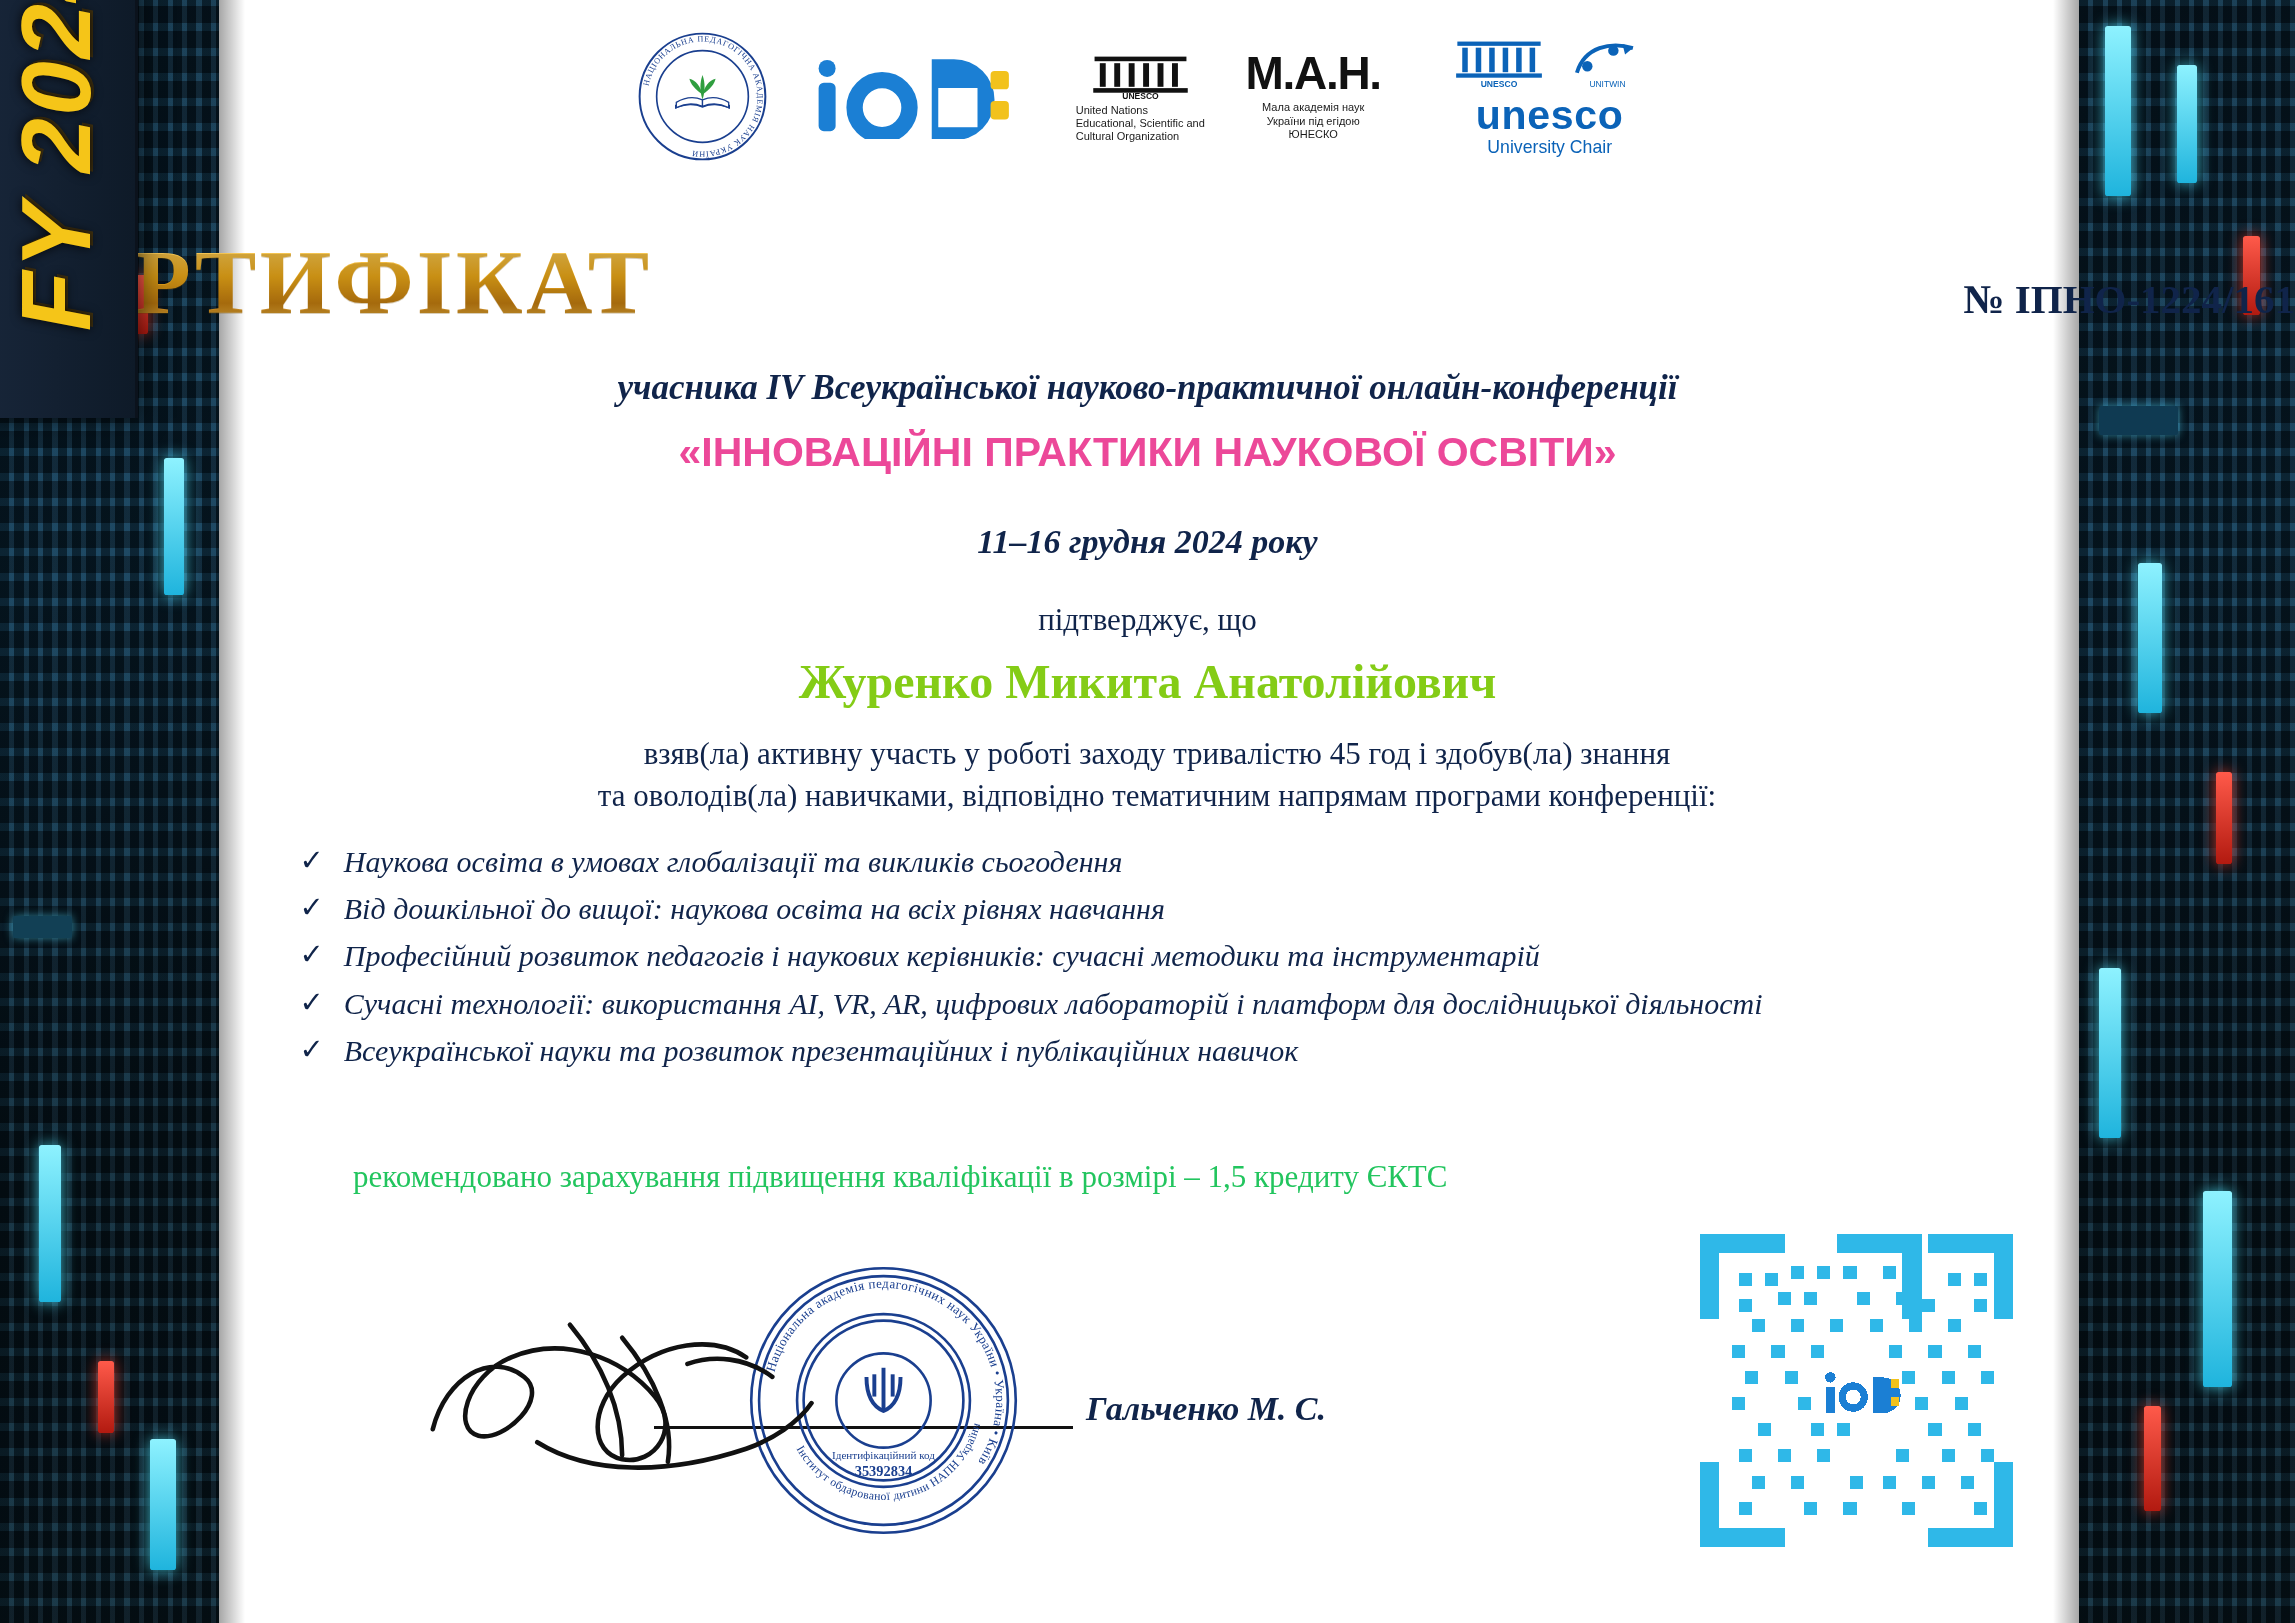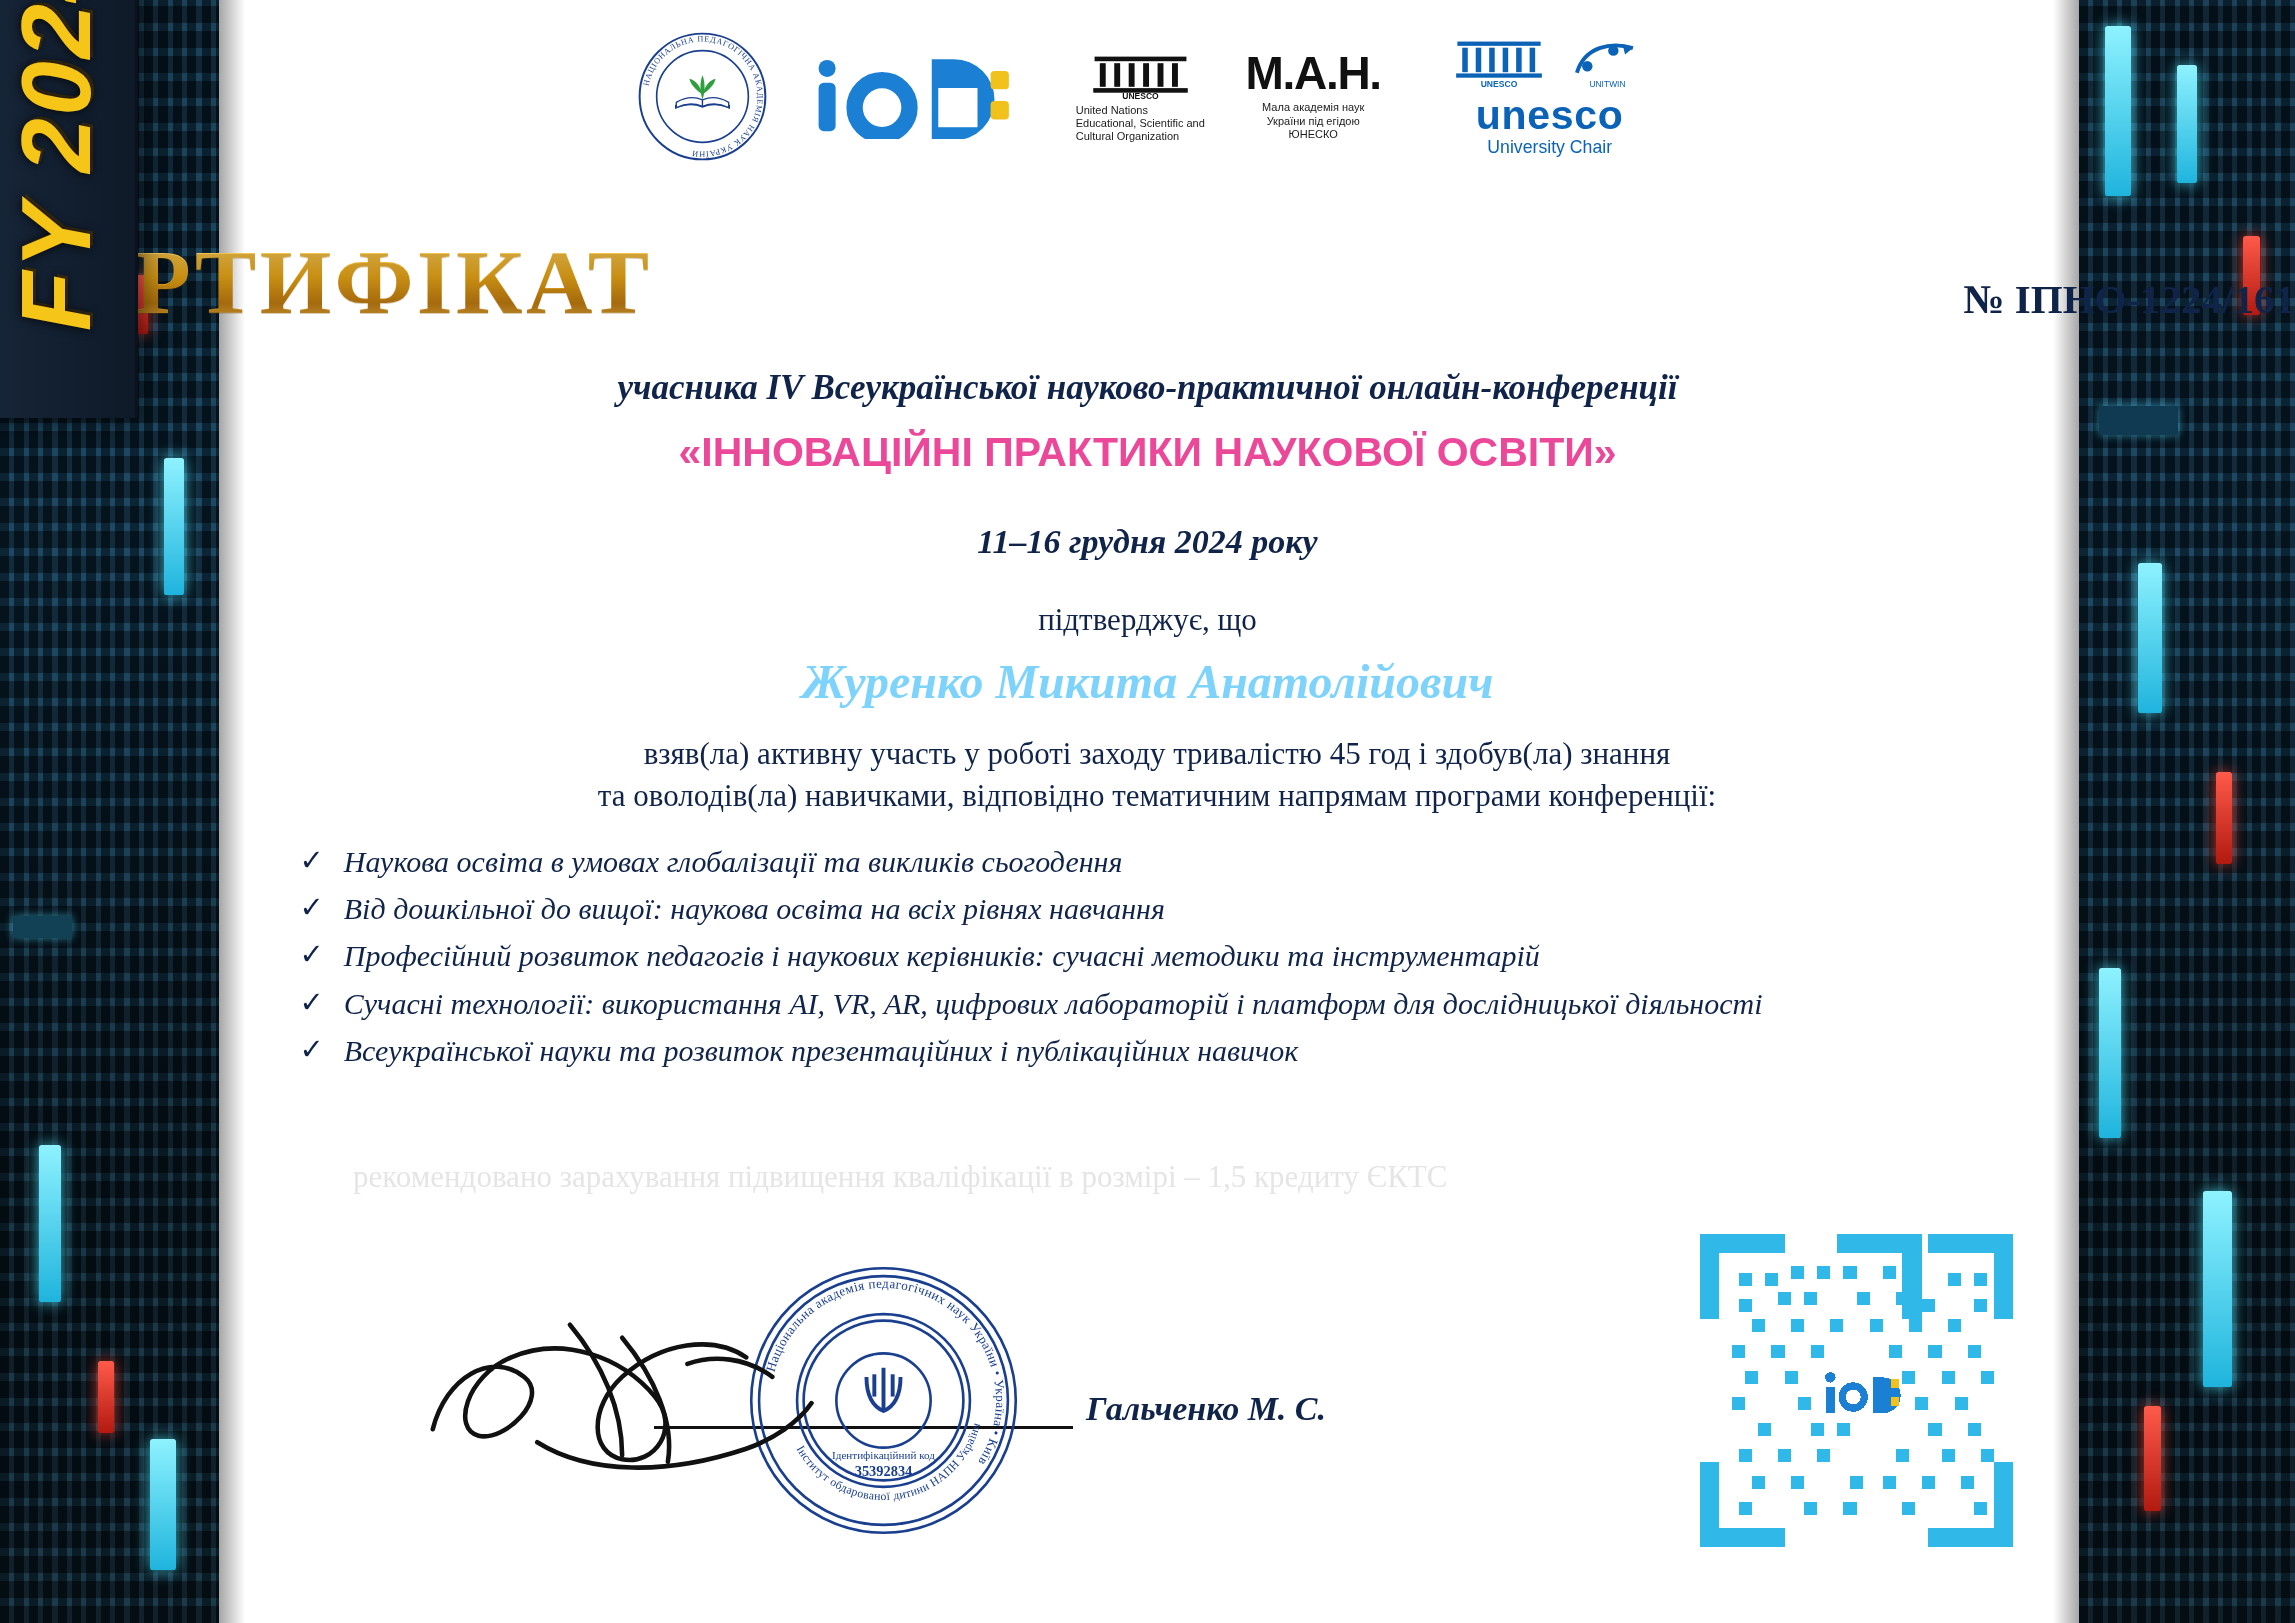--- a/index.html
+++ b/index.html
@@ -265,24 +265,23 @@
     text-align: center;
     font-size: 31px;
     color: #10244a;
     z-index: 5;
   }
   .recipient {
     position: absolute;
     top: 654px;
     left: 0; right: 0;
     text-align: center;
-    font-style: italic;
     font-weight: 700;
     font-size: 48px;
-    color: #7dd3fc;
+    color: #84cc16;
     z-index: 5;
   }
   .body-text {
     position: absolute;
     top: 733px;
     left: 281px;
     right: 262px;
     text-align: center;
     font-size: 31px;
     line-height: 1.35;
@@ -321,21 +320,21 @@
     text-justify: inter-word;
   }
 
   .credits {
     position: absolute;
     top: 1158px;
     left: 353px;
     right: 249px;
     font-size: 31px;
     line-height: 1.25;
-    color: #e5e5e5;
+    color: #22c55e;
     z-index: 5;
   }
 
   
   .director-title {
     position: absolute;
     top: 1236px;
     left: 432px;
     font-size: 33px;
     color: #10244a;

